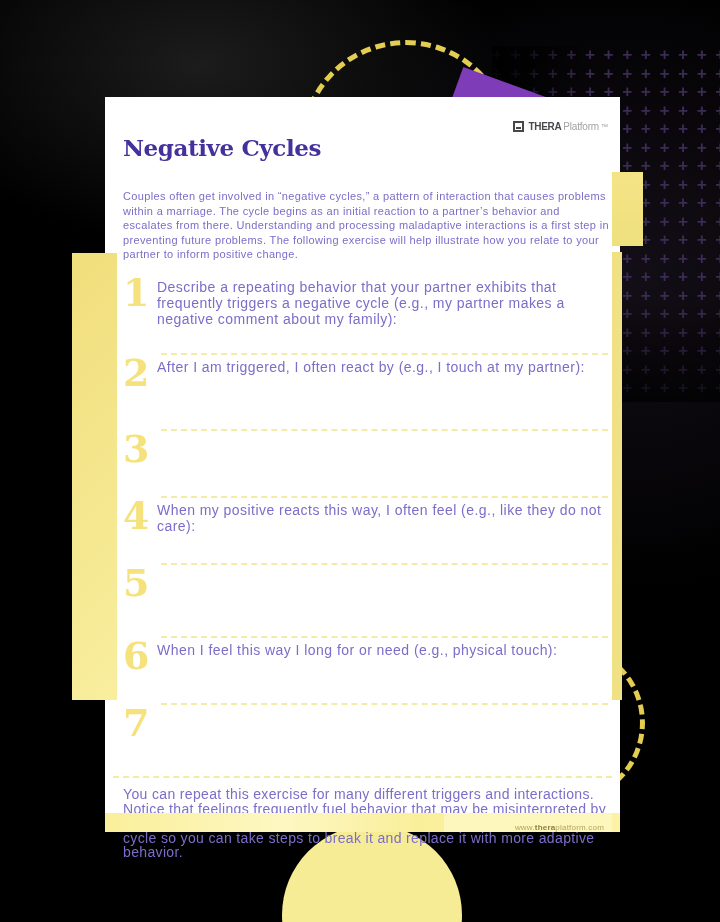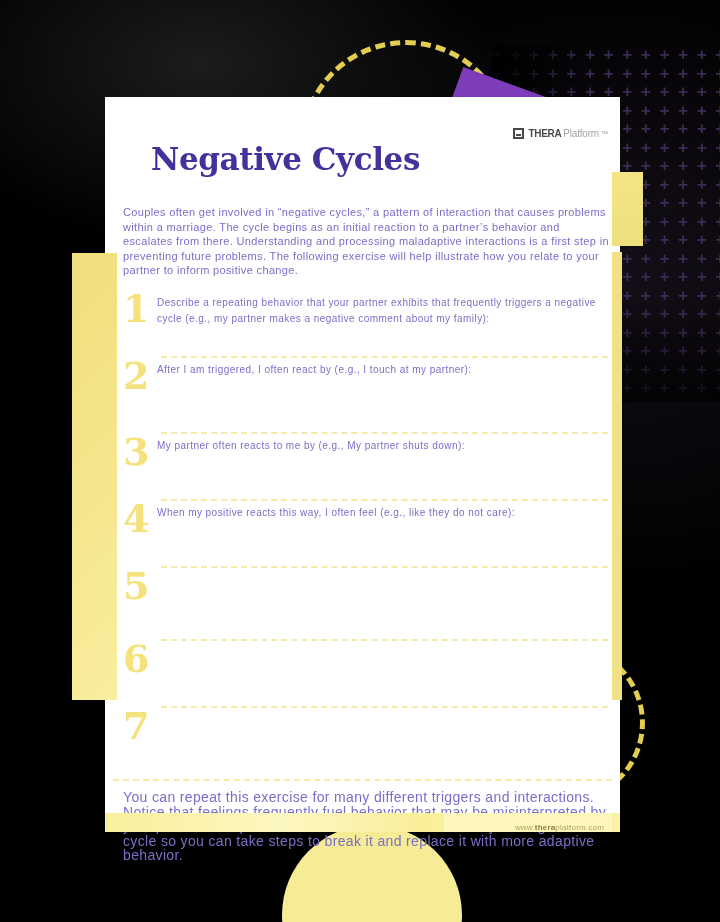--- a/index.html
+++ b/index.html
@@ -41,21 +41,21 @@
   }
   .yellow-circle-bottom {
     position:absolute; left:282px; top:825px; width:180px; height:180px;
     border-radius:50%; background:#f7ec96;
   }
 
   
   .page {
     position:absolute; left:105px; top:97px; width:515px; height:735px;
     background:#ffffff; z-index:5;
-    padding:16px 12px 0 18px;
+    padding:9px 12px 0 18px;
   }
 
   
   .yellow-rect-left {
     position:absolute; left:72px; top:253px; width:45px; height:447px;
     background:linear-gradient(135deg,#f1de7c 0%,#f8ee9e 100%); z-index:6;
   }
   .yellow-rect-right {
     position:absolute; left:612px; top:172px; width:31px; height:74px;
     background:linear-gradient(180deg,#f4e486 0%,#efe07e 100%); z-index:6;
@@ -71,23 +71,22 @@
     width:11px; height:11px; border:2px solid #474747; display:inline-block;
     position:relative; margin-right:2px;
   }
   .logo-icon::after { content:""; position:absolute; left:1px; right:1px; bottom:1px; height:2px; background:#474747; }
   .logo-thera { font-size:10px; font-weight:bold; color:#4a4a4e; letter-spacing:-0.3px; }
   .logo-platform { font-size:10px; color:#a3a3a7; letter-spacing:-0.2px; }
   .logo-tm { font-size:7px; color:#9a9a9e; vertical-align:top; }
 
   .page-title {
     font-family:"DejaVu Serif","Liberation Serif",serif;
-    font-size:31px; font-weight:bold; color:#44319b; letter-spacing:-0.4px;
+    font-size:23px; font-weight:bold; color:#44319b; letter-spacing:-0.4px;
     margin-top:0px;
-    margin-left:28px;
   }
 
   .intro {
     margin-top:28px; width:486px;
     font-size:11px; line-height:14.6px; letter-spacing:0.35px;
     color:#7a6ec9;
   }
 
   .items { margin-top:11px; }
   .item { position:relative; display:flex; min-height:67px; }
@@ -97,21 +96,21 @@
   }
   .item:nth-child(2){ min-height:76px; }
   .item:nth-child(5){ min-height:73px; }
   .item:nth-child(7){ min-height:70px; }
   .item-number {
     width:28px; flex:0 0 28px;
     font-family:"DejaVu Serif","Liberation Serif",serif; font-weight:bold;
     font-size:38px; line-height:36px; color:#f6e27d; padding-top:2px;
   }
   .item-body { flex:1; padding-top:6px; padding-left:6px; }
-  .item-text { font-size:10px; line-height:16px; letter-spacing:0.45px; color:#7a6ec9; max-width:455px; }
+  .item-text { font-size:14px; line-height:16px; letter-spacing:0.45px; color:#7a6ec9; max-width:455px; }
   .response-area { height:26px; }
 
   .outro {
     position:relative; margin-top:3px; padding-top:9px;
     margin-left:-10px; padding-left:10px; margin-right:-4px; padding-right:4px;
     border-top:2px dashed #f5eba8;
     font-size:14px; line-height:14.6px; letter-spacing:0.35px; color:#7a6ec9;
   }
   .outro-text { max-width:486px; }
 
@@ -189,21 +188,20 @@
         <div class="item-number">2</div>
         <div class="item-body">
           <div class="item-text">After I am triggered, I often react by (e.g., I touch at my partner):</div>
           <div class="response-area"></div>
         </div>
       </div>
 
       <div class="item">
         <div class="item-number">3</div>
         <div class="item-body">
-          <div class="item-text">My partner often reacts to me by (e.g., My partner shuts down):</div>
           <div class="response-area"></div>
         </div>
       </div>
 
       <div class="item">
         <div class="item-number">4</div>
         <div class="item-body">
           <div class="item-text">When my positive reacts this way, I often feel (e.g., like they do not care):</div>
           <div class="response-area"></div>
         </div>
@@ -212,20 +210,21 @@
       <div class="item">
         <div class="item-number">5</div>
         <div class="item-body">
           <div class="response-area"></div>
         </div>
       </div>
 
       <div class="item">
         <div class="item-number">6</div>
         <div class="item-body">
+          <div class="item-text">When I feel this way I long for or need (e.g., physical touch):</div>
           <div class="response-area"></div>
         </div>
       </div>
 
       <div class="item">
         <div class="item-number">7</div>
         <div class="item-body">
           <div class="response-area"></div>
         </div>
       </div>

